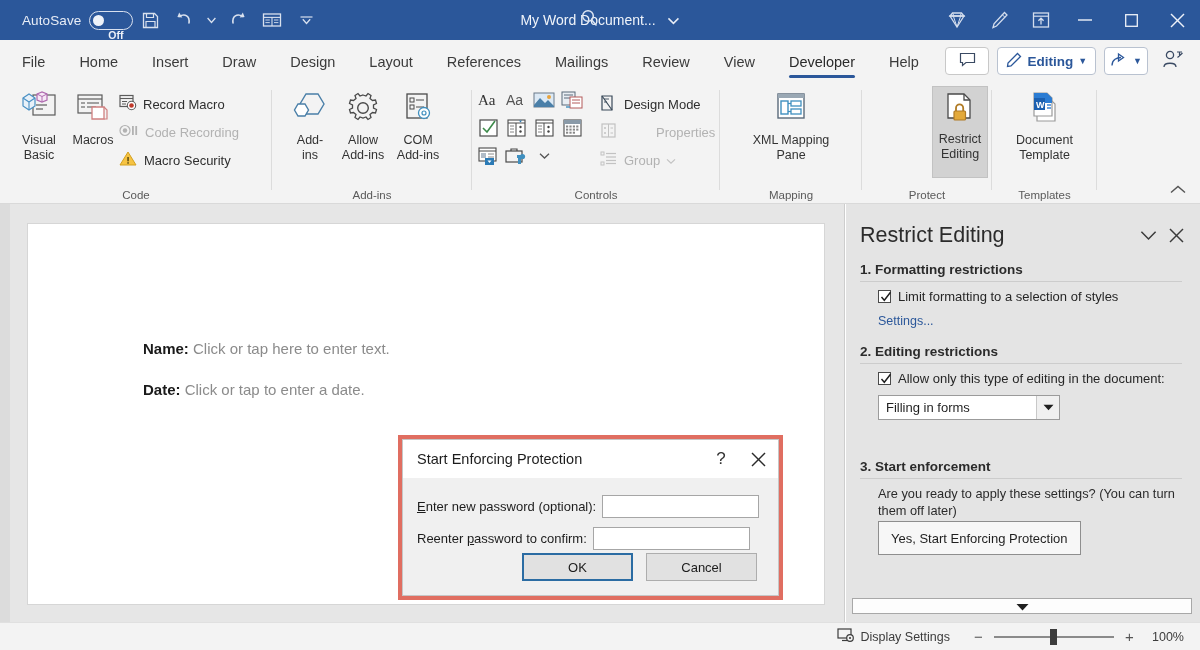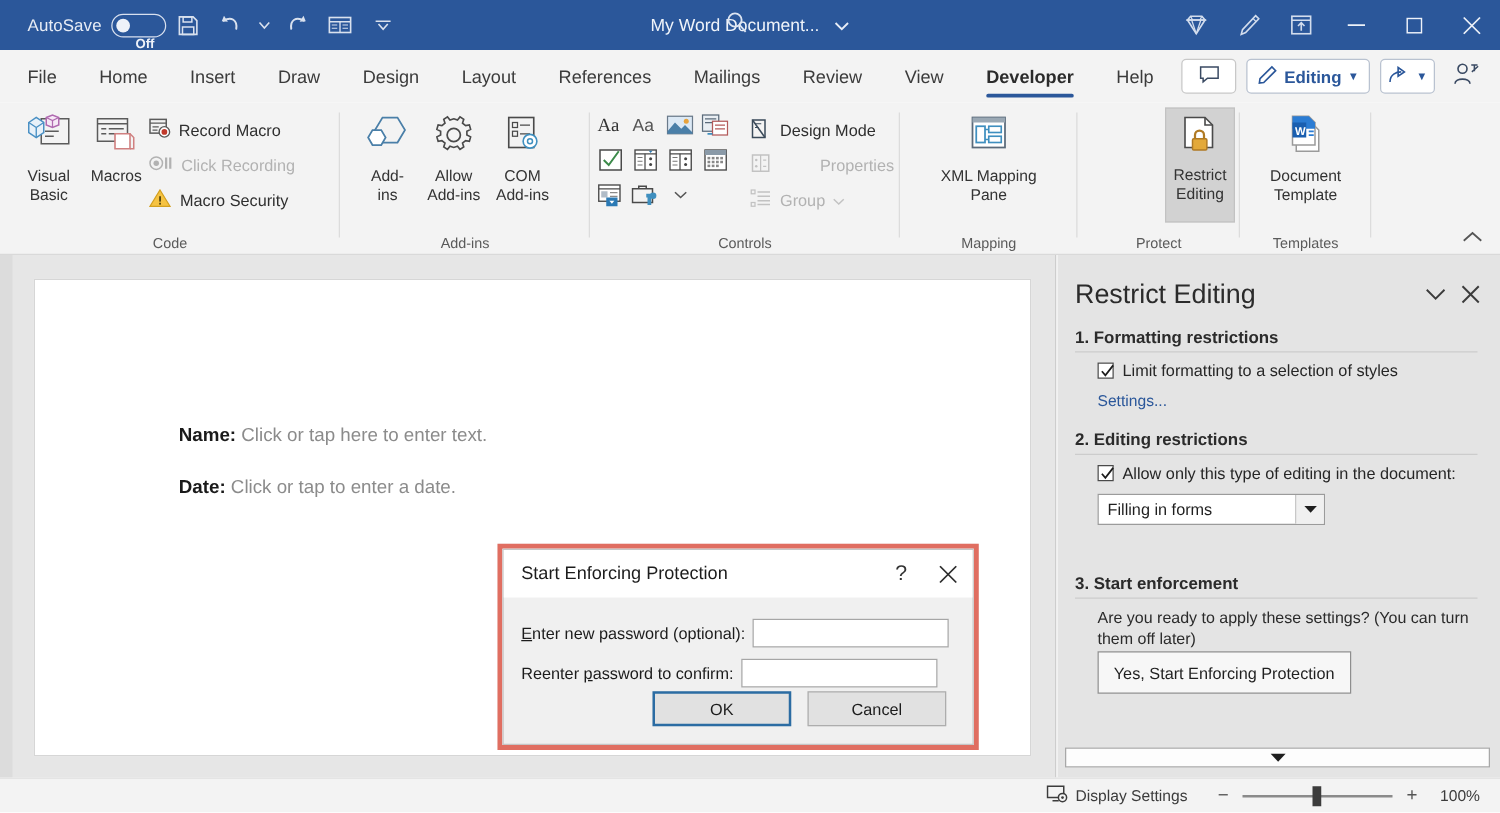--- a/index.html
+++ b/index.html
@@ -52,21 +52,21 @@
   .tabstrip {
     position: absolute; top: 40px; left: 0; width: 1200px; height: 42px;
     background: #f3f3f3; display: flex; align-items: center;
   }
   .tab {
     font-size: 14.5px; color: #3b3b3b; padding: 0 0 0 0;
     margin: 0 17px; height: 42px; line-height: 44px; position: relative;
     white-space: nowrap;
   }
   .tab:first-child { margin-left: 22px; }
-  .tab.active { font-weight: bold; color: #2b2b2b; }
+  .tab.active { font-weight: normal; color: #2b2b2b; }
   .tab.active::after {
     content: ''; position: absolute; left: 0; right: 0; bottom: 4px;
     height: 3px; background: #2b579a; border-radius: 2px;
   }
   .tabstrip-right {
     position: absolute; right: 0; top: 0; height: 42px;
     display: flex; align-items: center; gap: 8px; padding-right: 10px;
   }
   .pill {
     height: 28px; border: 1px solid #b9c2d0; border-radius: 4px;
@@ -432,21 +432,21 @@
       </div>
       <div class="smallrow disabled" style="left:119px; top:39px;">
         <span>
           <svg width="20" height="15" viewBox="0 0 20 15">
               <circle cx="6" cy="7.5" r="5" fill="none" stroke="#b2b2b2" stroke-width="1.2"></circle>
               <circle cx="6" cy="7.5" r="2.2" fill="#b2b2b2"></circle>
               <rect x="13" y="3" width="1.8" height="9" fill="#b2b2b2"></rect>
               <rect x="16.3" y="3" width="1.8" height="9" fill="#b2b2b2"></rect>
             </svg>
         </span>
-        <span>Click Recording</span>
+        <span>Code Recording</span>
       </div>
       <div class="smallrow" style="left:119px; top:67px;">
         <span>
           <svg width="19" height="17" viewBox="0 0 19 17">
               <path d="M9 2 L17 15 L1 15 Z" fill="#f6c342" stroke="#d3a01f" stroke-width="1"></path>
               <rect x="8.3" y="7" width="1.5" height="4.3" fill="#5a4a10"></rect>
               <rect x="8.3" y="12.2" width="1.5" height="1.5" fill="#5a4a10"></rect>
             </svg>
         </span>
         <span>Macro Security</span>

